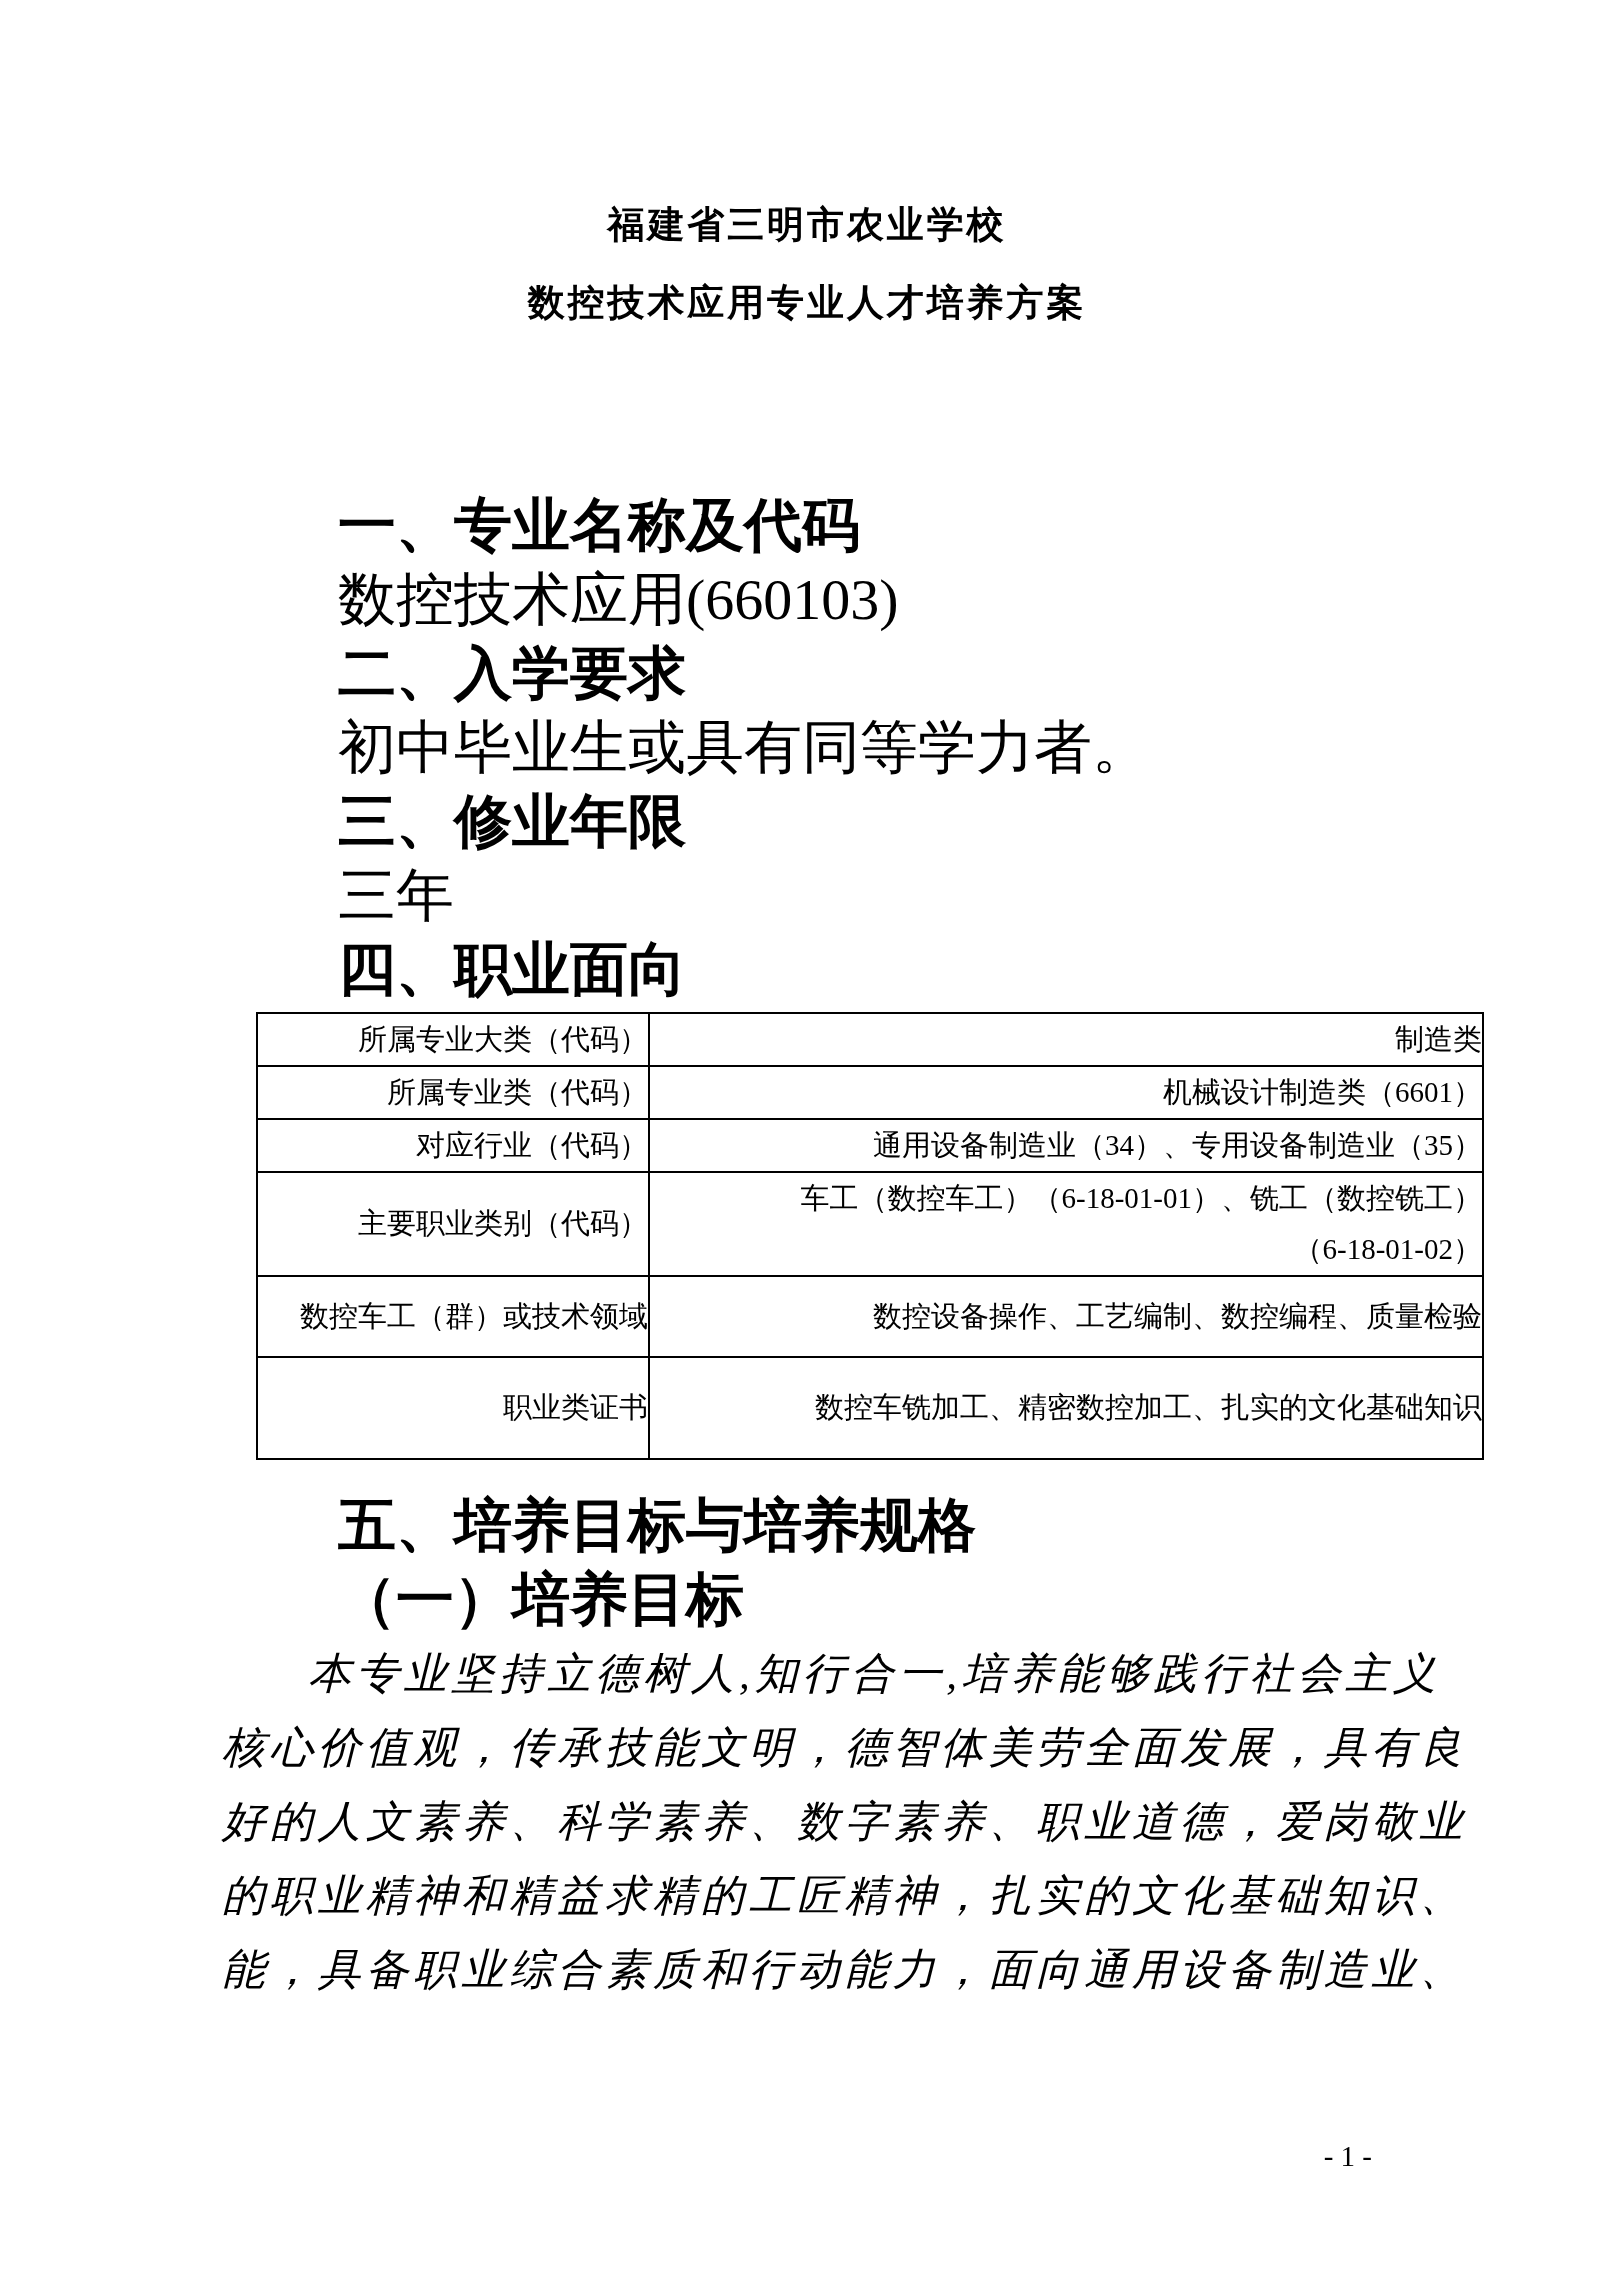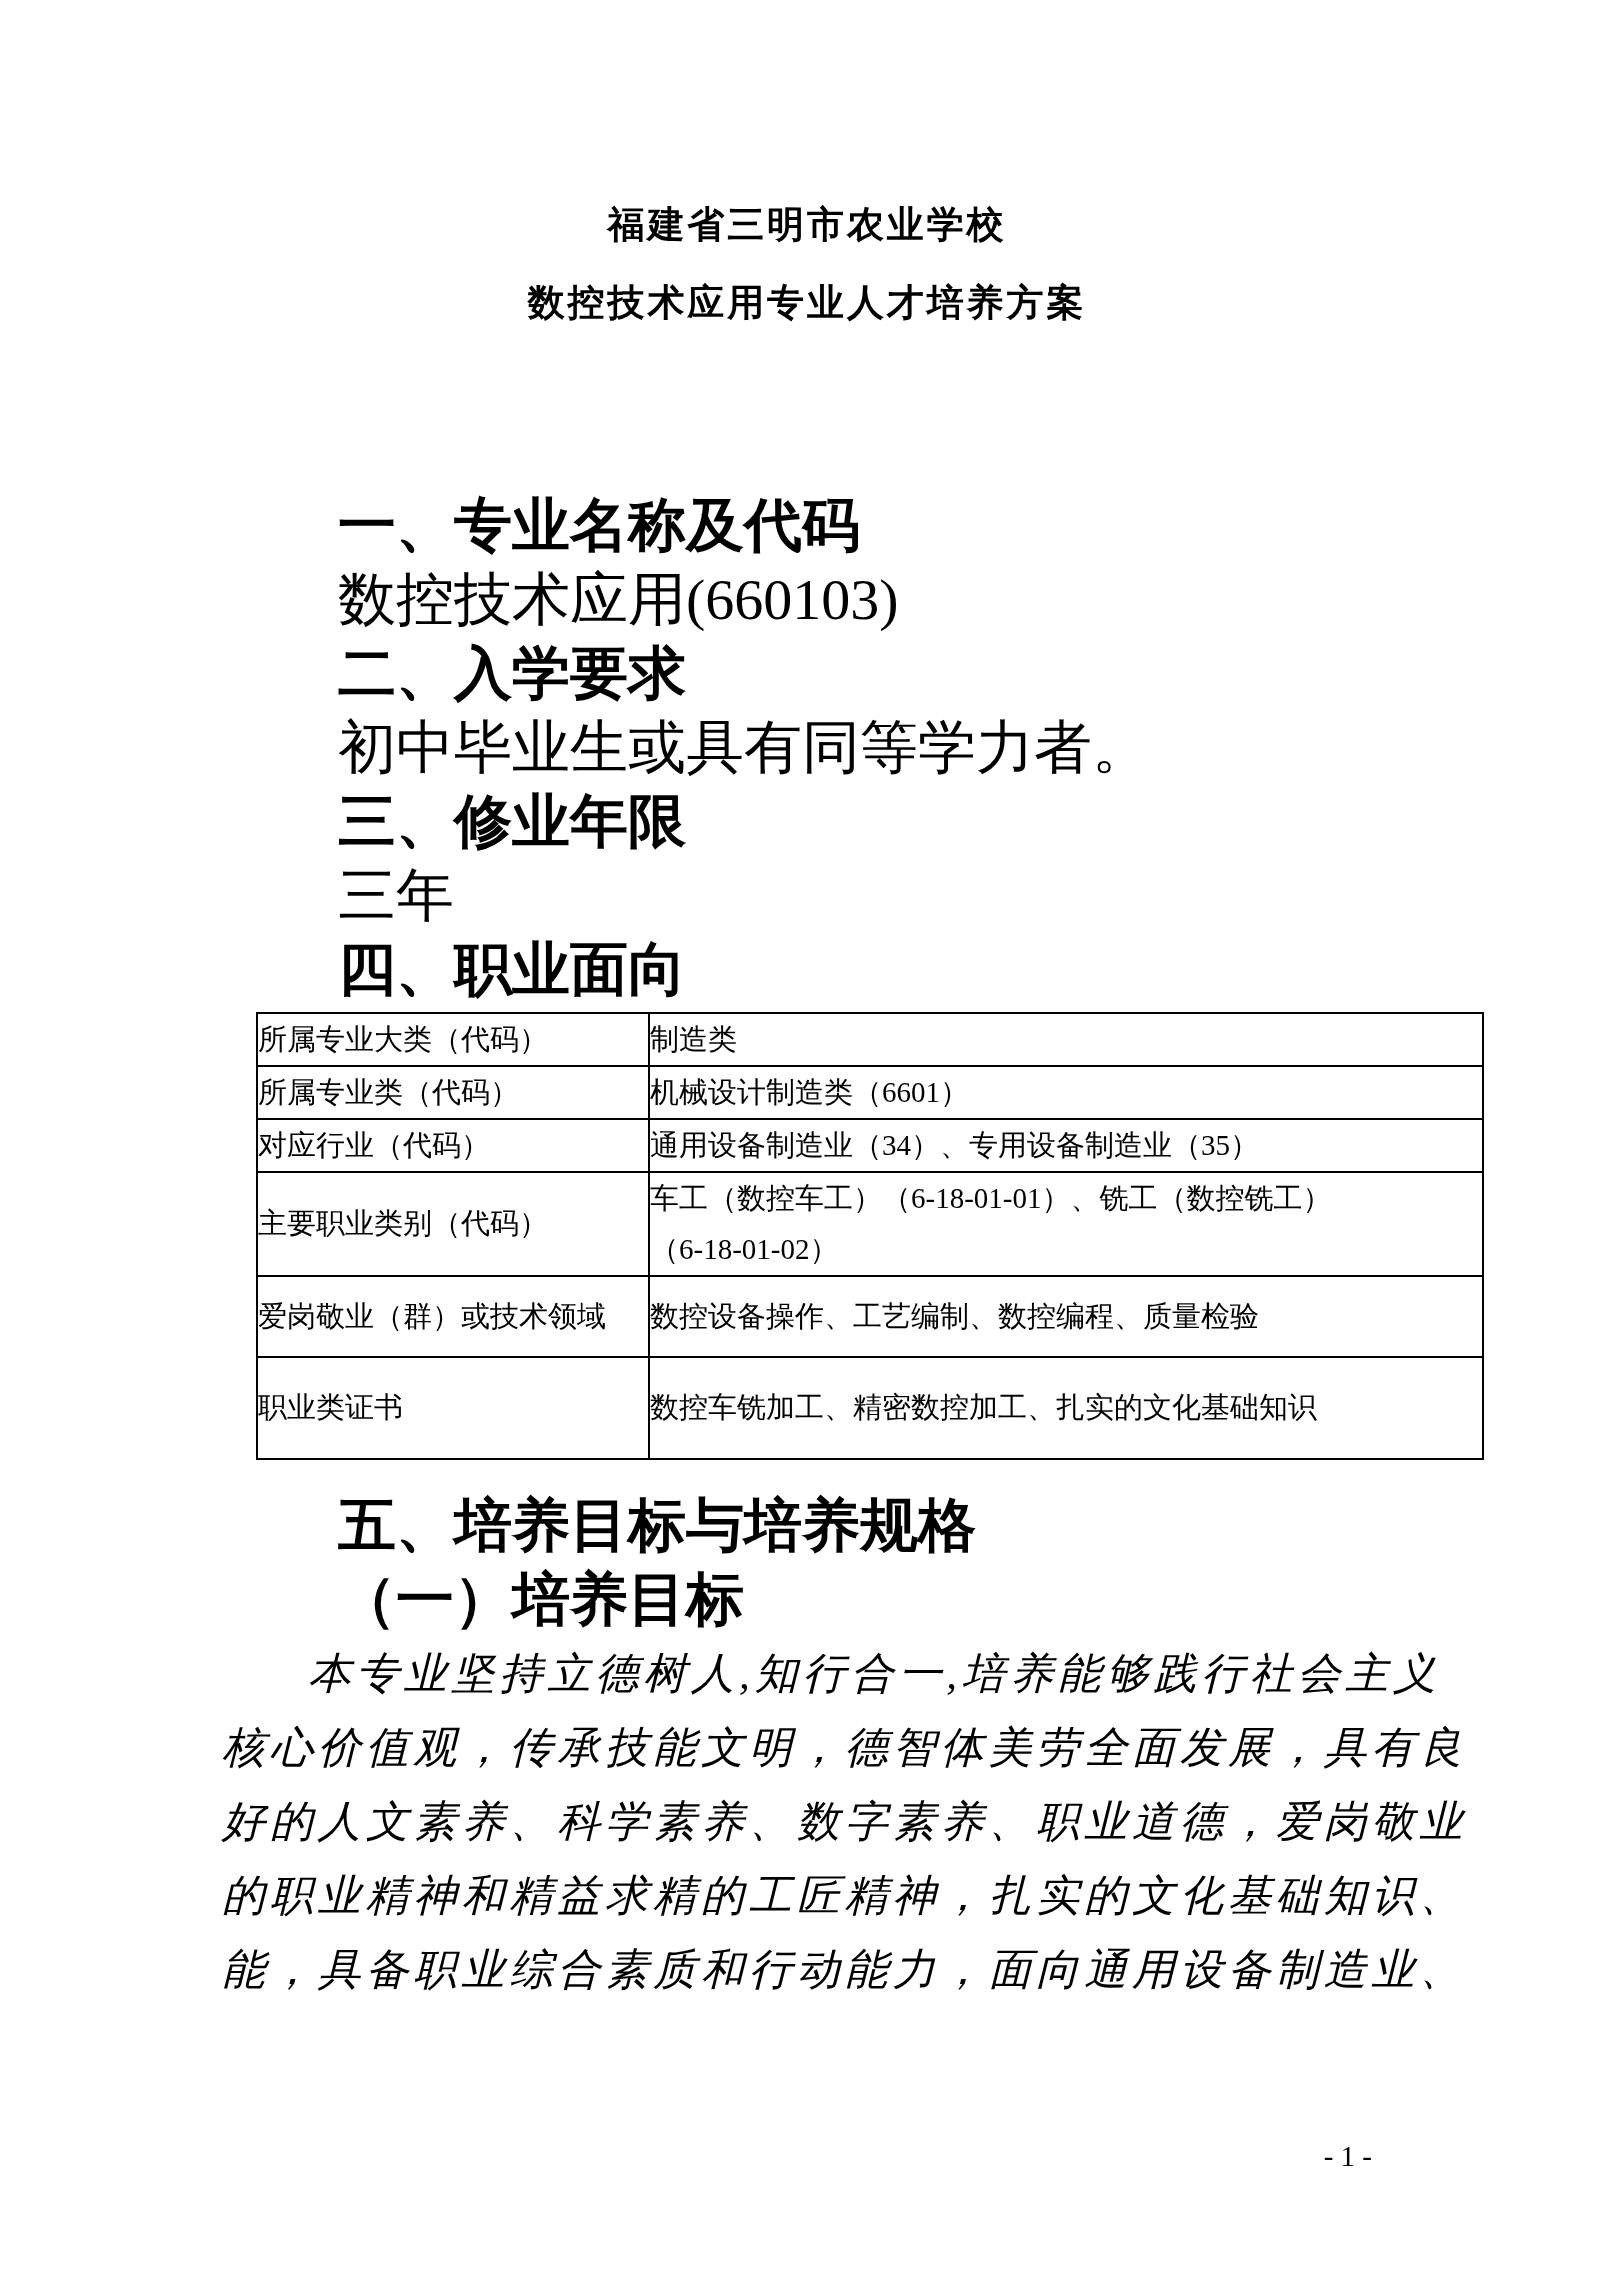--- a/index.html
+++ b/index.html
@@ -37,21 +37,21 @@
   }
   table.career {
     border-collapse: collapse;
     table-layout: fixed;
     width: 1228px;
     margin: 4.9px 0 0 34px;
     font-size: 29px;
   }
   table.career td {
     border: 2px solid #000000;
-    text-align: left;
+    text-align: right;
     vertical-align: middle;
     padding: 0;
     line-height: 51px;
     white-space: pre-line;
   }
   td.label-col { width: 390px; }
   tr.r1 { height: 52px; }
   tr.r2 { height: 52px; }
   tr.r3 { height: 53px; }
   tr.r4 { height: 93px; }
@@ -108,21 +108,21 @@
     <tr class="r3">
       <td class="label-col">对应行业（代码）</td>
       <td>通用设备制造业（34）、专用设备制造业（35）</td>
     </tr>
     <tr class="r4">
       <td class="label-col">主要职业类别（代码）</td>
       <td>车工（数控车工）（6-18-01-01）、铣工（数控铣工）
 （6-18-01-02）</td>
     </tr>
     <tr class="r5">
-      <td class="label-col">爱岗敬业（群）或技术领域</td>
+      <td class="label-col">数控车工（群）或技术领域</td>
       <td>数控设备操作、工艺编制、数控编程、质量检验</td>
     </tr>
     <tr class="r6">
       <td class="label-col">职业类证书</td>
       <td>数控车铣加工、精密数控加工、扎实的文化基础知识</td>
     </tr>
   </tbody>
     </table>
 
   <div class="content-line heading section-five">五、培养目标与培养规格</div>

